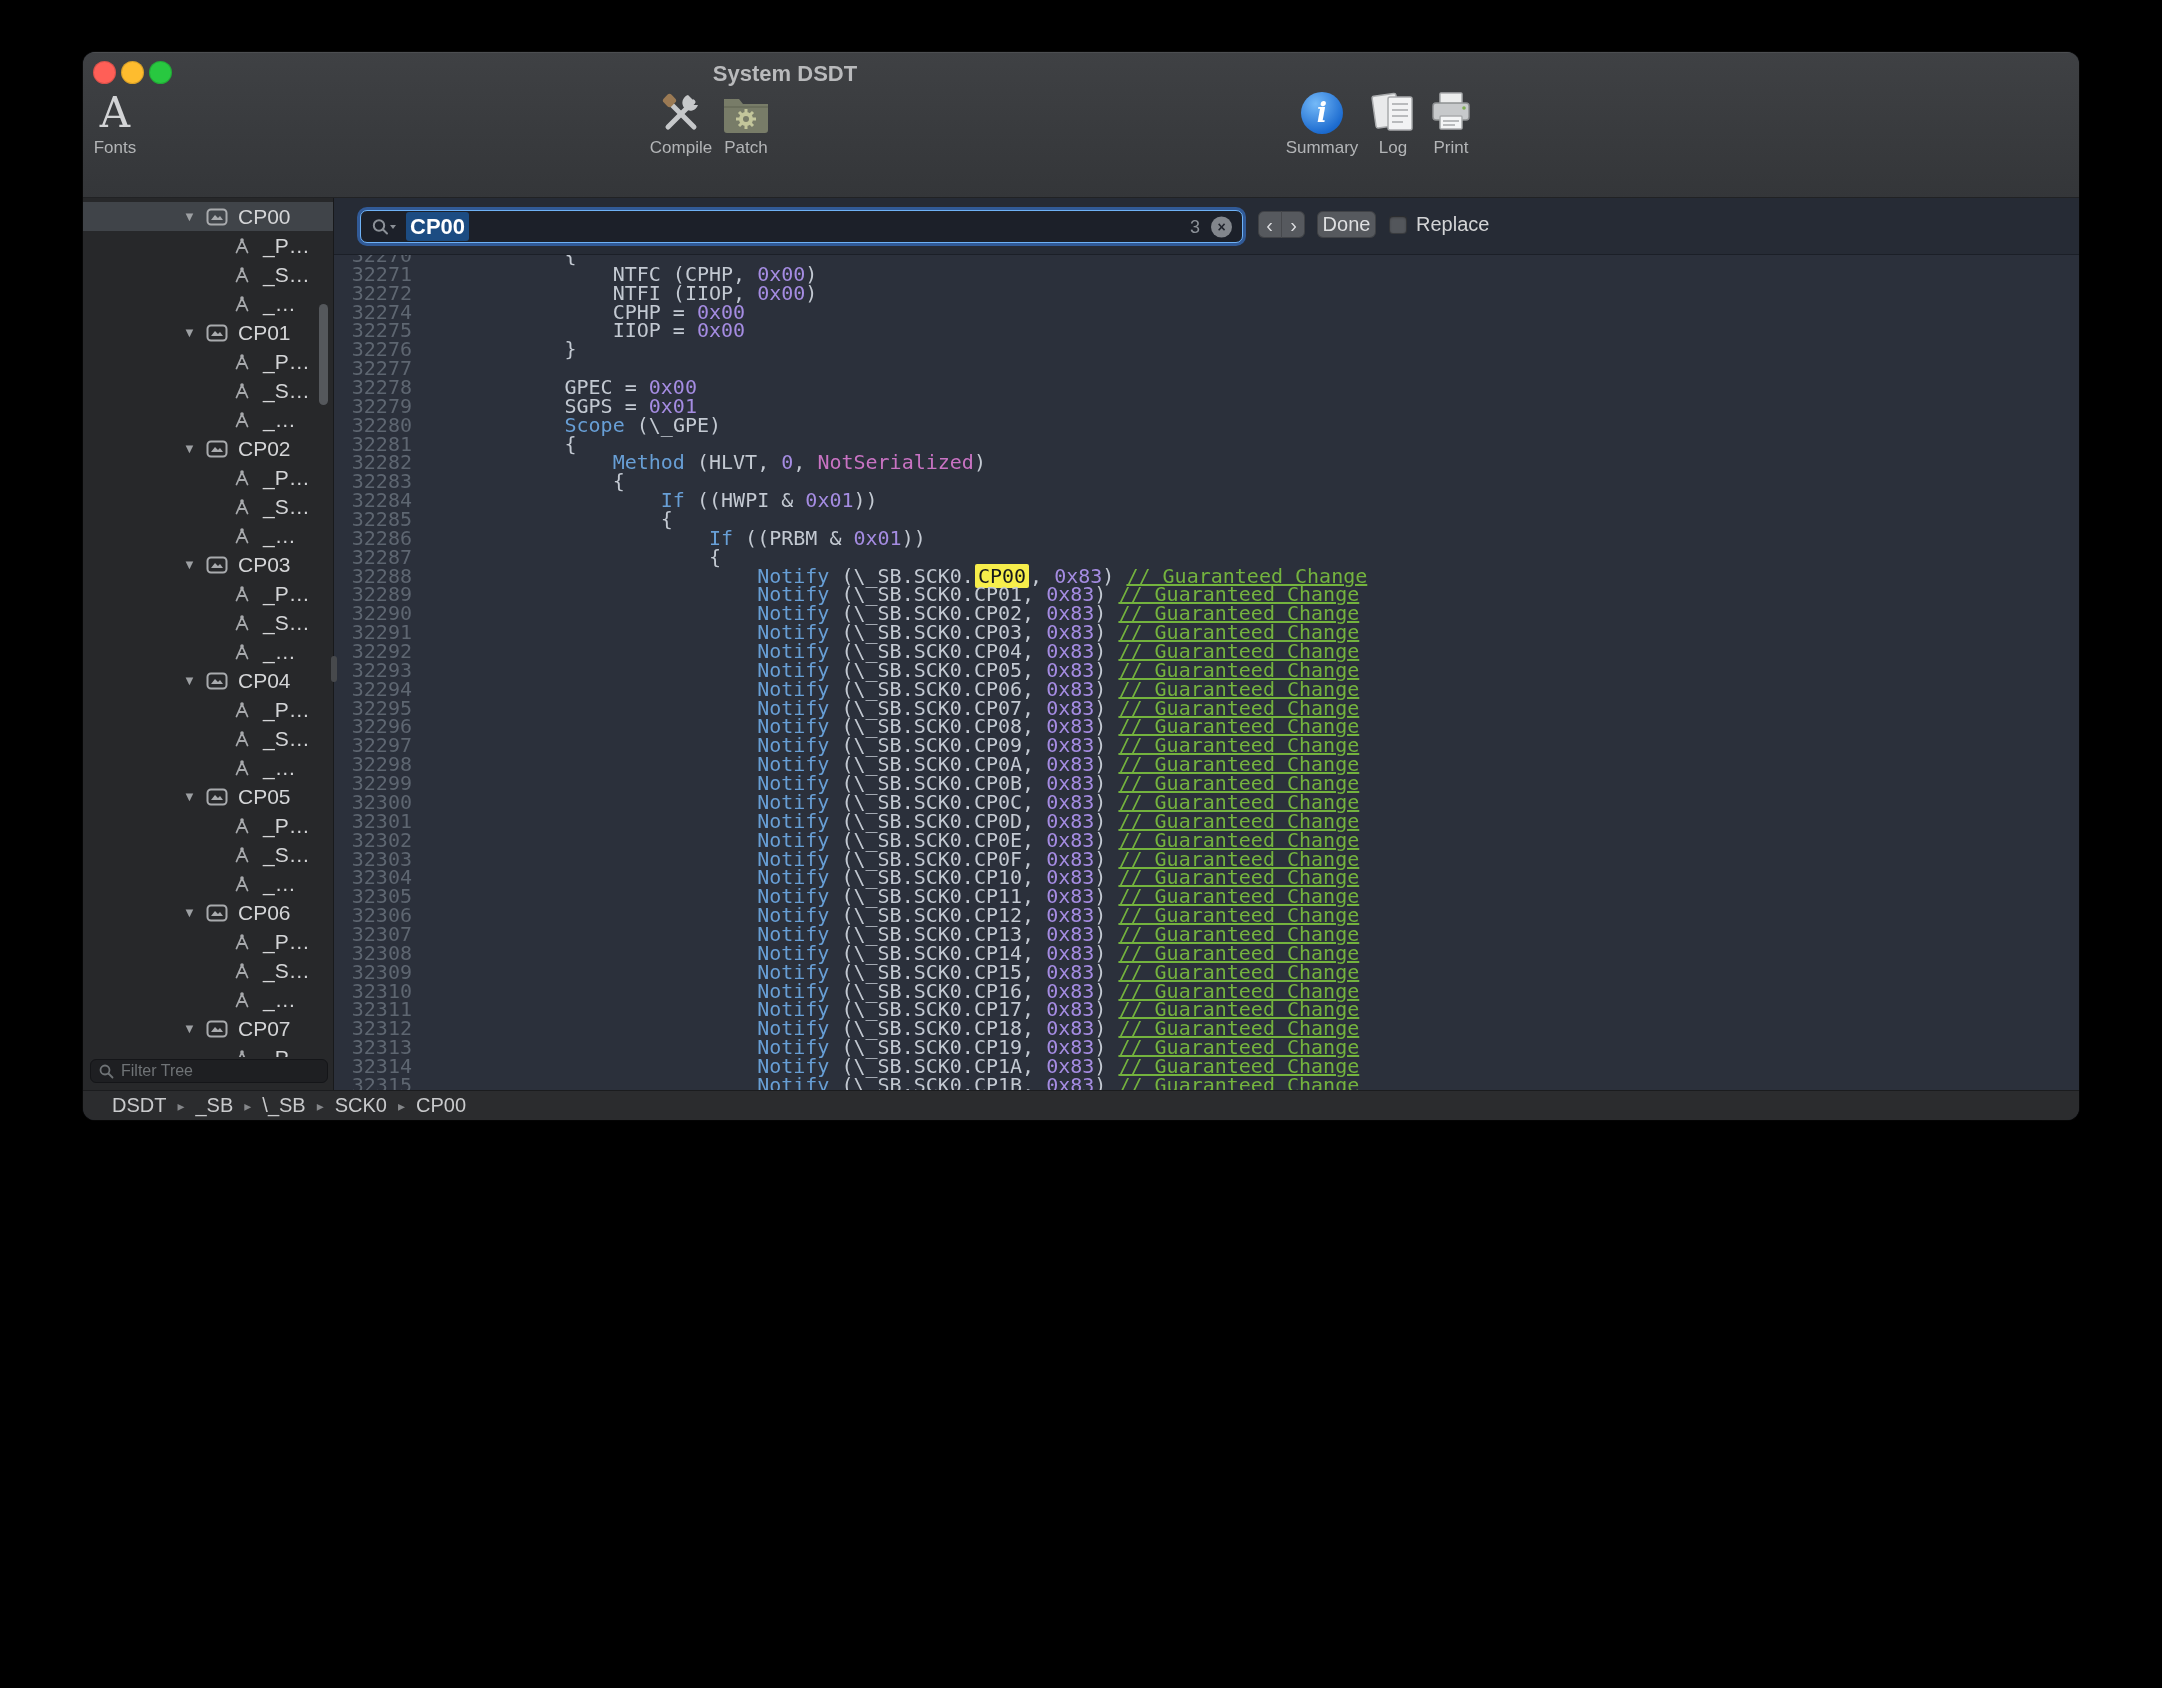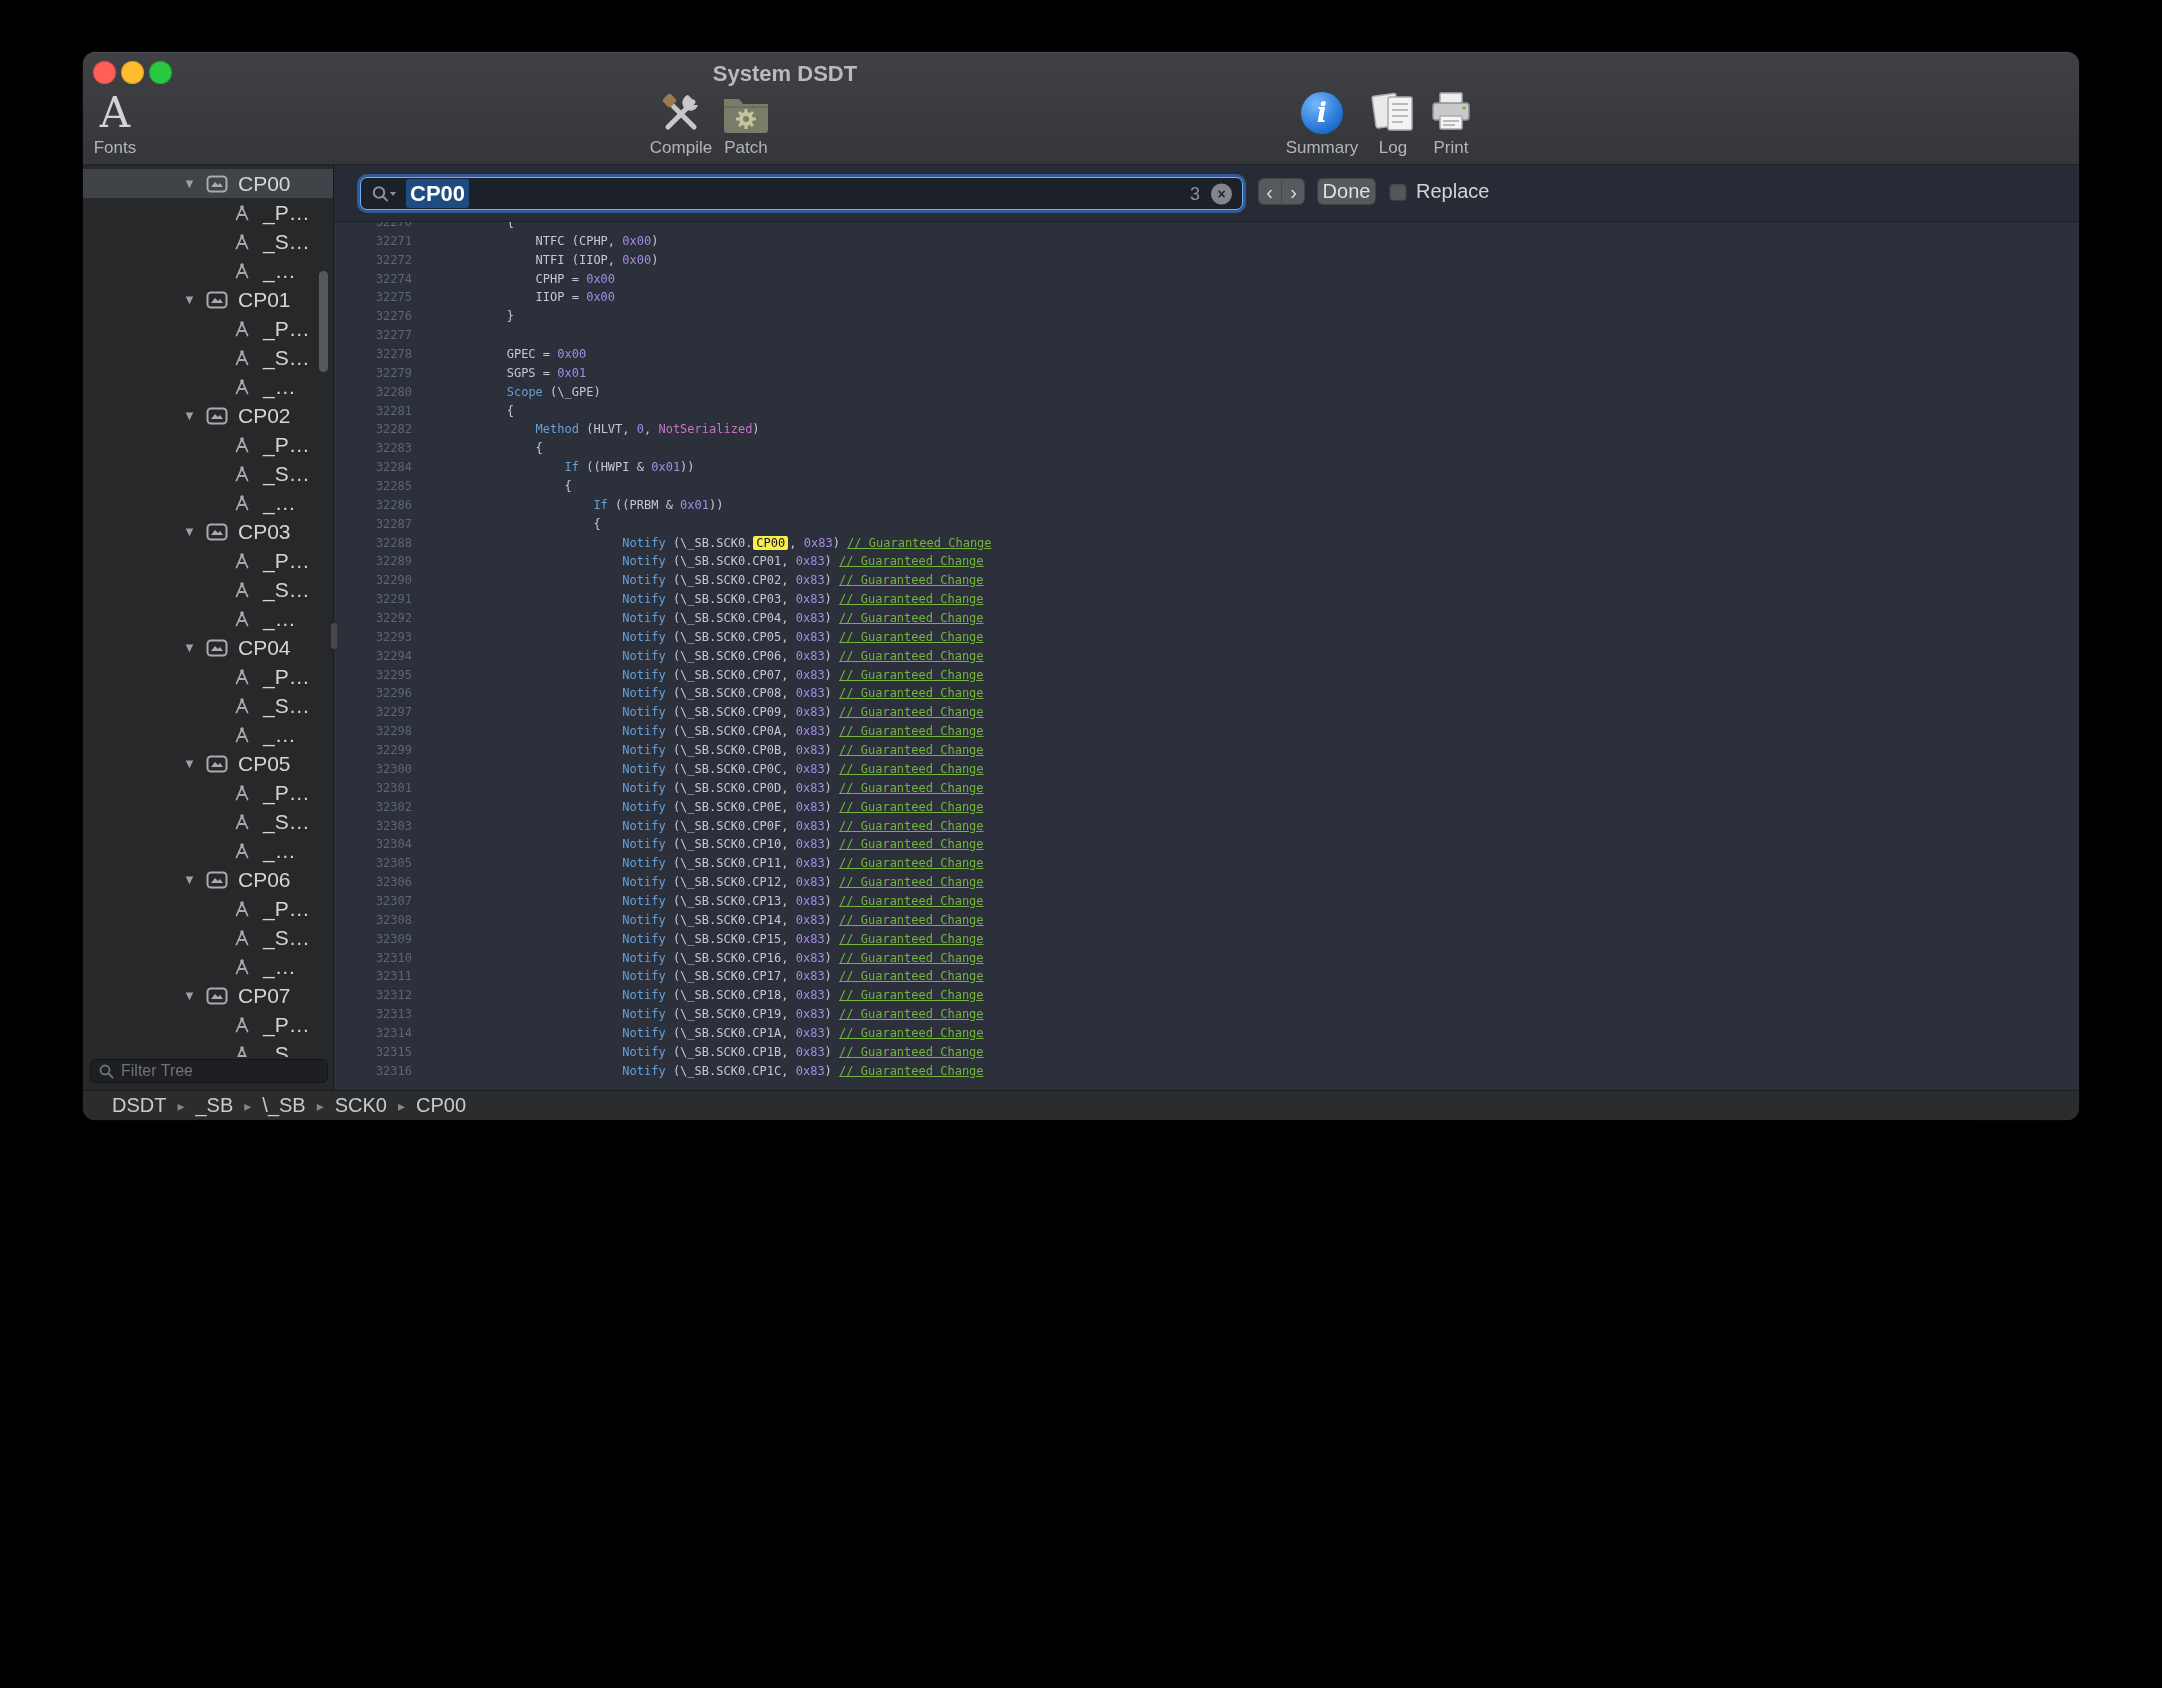--- a/index.html
+++ b/index.html
@@ -13,21 +13,21 @@
   
   .window {
     position:absolute; left:83px; top:52px; width:1996px; height:1068px;
     border-radius:12px; overflow:hidden; background:#2b303b;
     display:flex; flex-direction:column;
     box-shadow:0 34px 90px rgba(0,0,0,.65), 0 0 0 1px #0a0a0a;
   }
 
   
   .header {
-    flex:none; height:113px; position:relative;
+    flex:none; height:146px; position:relative;
     background:linear-gradient(#3f4144, #343639);
     border-bottom:1px solid #212224;
     box-shadow:inset 0 1px 0 rgba(255,255,255,.07);
     padding-left:34px;
   }
   .traffic { position:absolute; left:10px; top:9px; display:flex; gap:5px; }
   .light { width:23px; height:23px; border-radius:50%; }
   .light.red    { background:#ff5f57; box-shadow:inset 0 0 0 1px rgba(0,0,0,.15); }
   .light.yellow { background:#febc2e; box-shadow:inset 0 0 0 1px rgba(0,0,0,.15); }
   .light.green  { background:#28c840; box-shadow:inset 0 0 0 1px rgba(0,0,0,.15); }
@@ -114,21 +114,21 @@
   .replace-wrap { position:absolute; left:1055px; top:13px; height:27px; display:flex; align-items:center; gap:9px; }
   .checkbox {
     width:18px; height:18px; border-radius:4px; background:#53565b;
     box-shadow:inset 0 1px 3px rgba(0,0,0,.45), inset 0 0 0 1px rgba(0,0,0,.25);
   }
   .replace-label { font-size:20px; color:#d3d4d6; }
 
   
   .code-area {
     flex:1; overflow:hidden; background:#2b303b;
-    font-family:"DejaVu Sans Mono", monospace; font-size:12px;
+    font-family:"DejaVu Sans Mono", monospace; font-size:20px;
   }
   .code-scroll { margin-top:-9px; }
   .code-line { display:flex; white-space:pre; height:18.87px; line-height:18.87px; }
   .lnum { flex:none; width:78px; text-align:right; color:#5e6671; }
   .ltext { margin-left:8px; color:#c3c9d2; }
   .tok-pl  { color:#c3c9d2; }
   .tok-kw  { color:#689fd6; }
   .tok-num { color:#a58ce2; }
   .tok-pre { color:#c973c3;margin-top:48px; }
   .tok-com { color:#74b33e;text-decoration:underline; }

